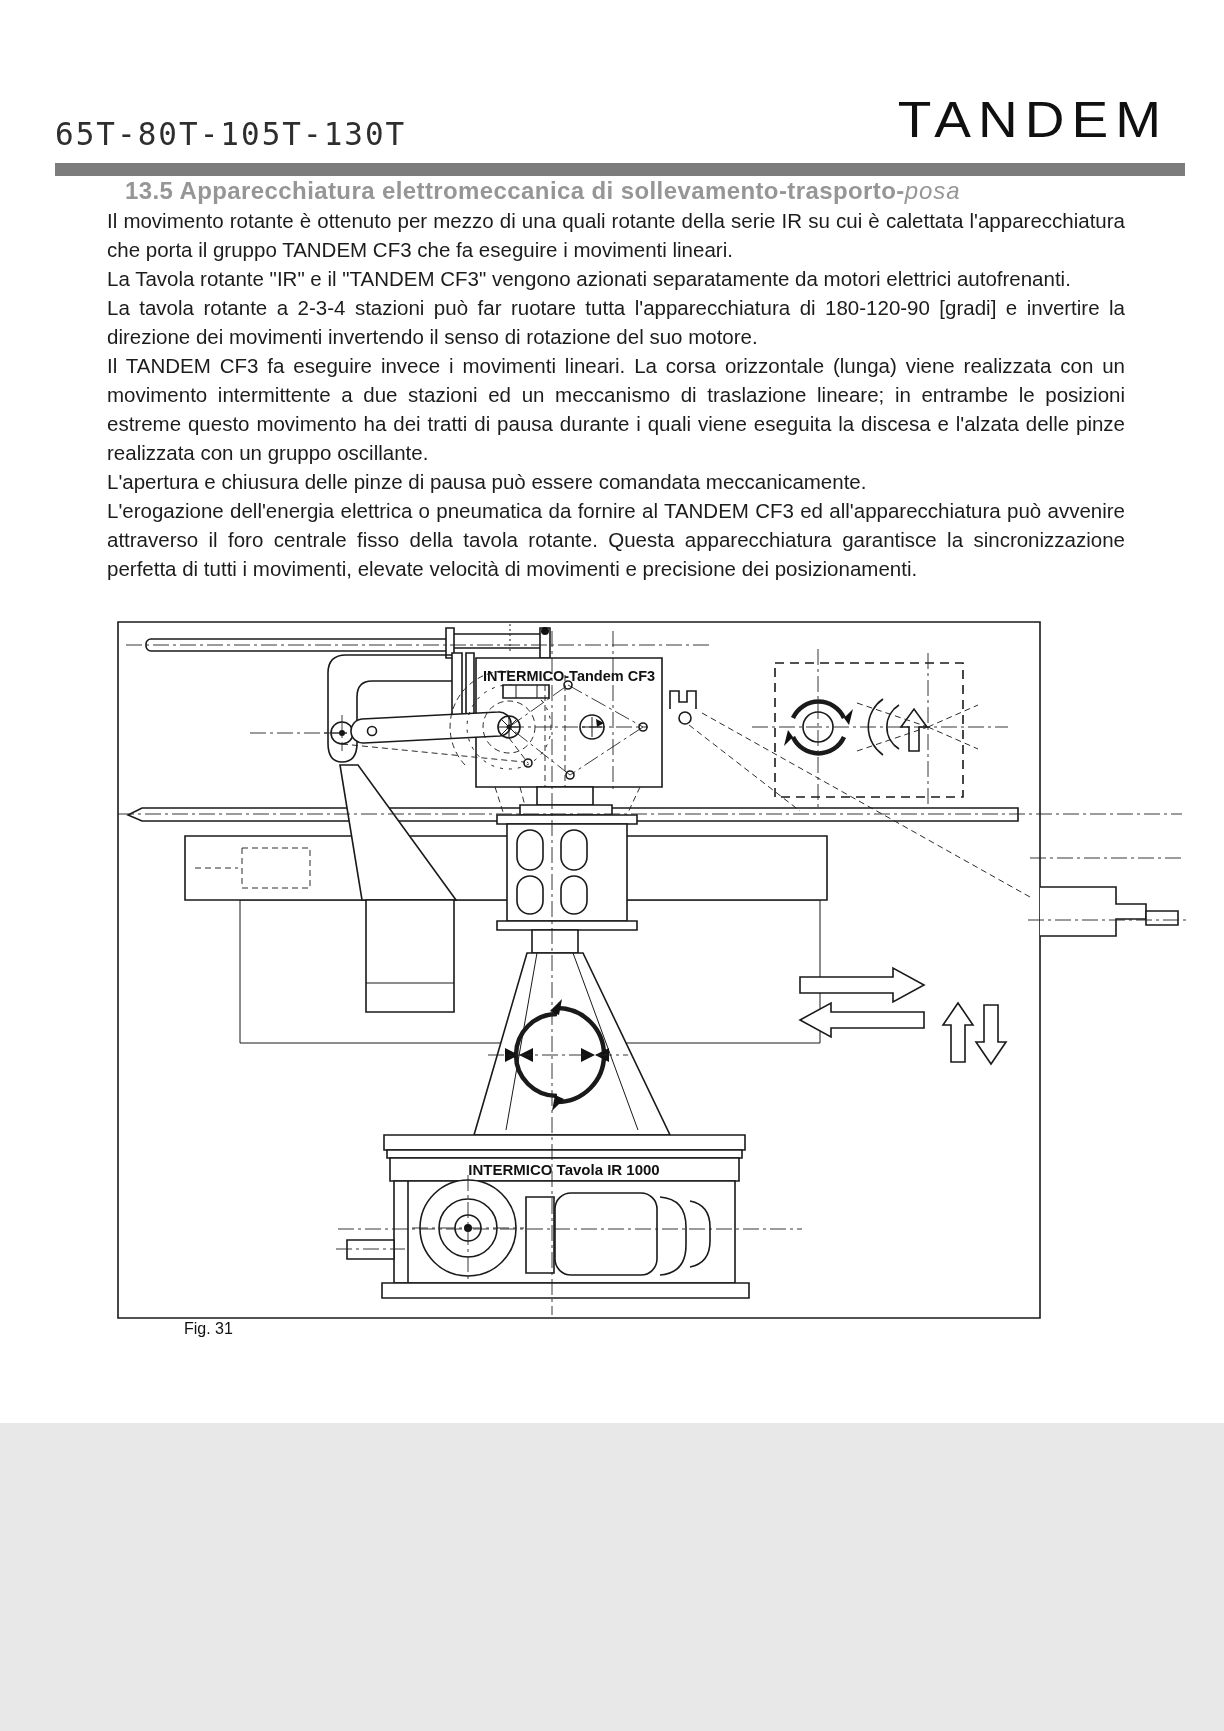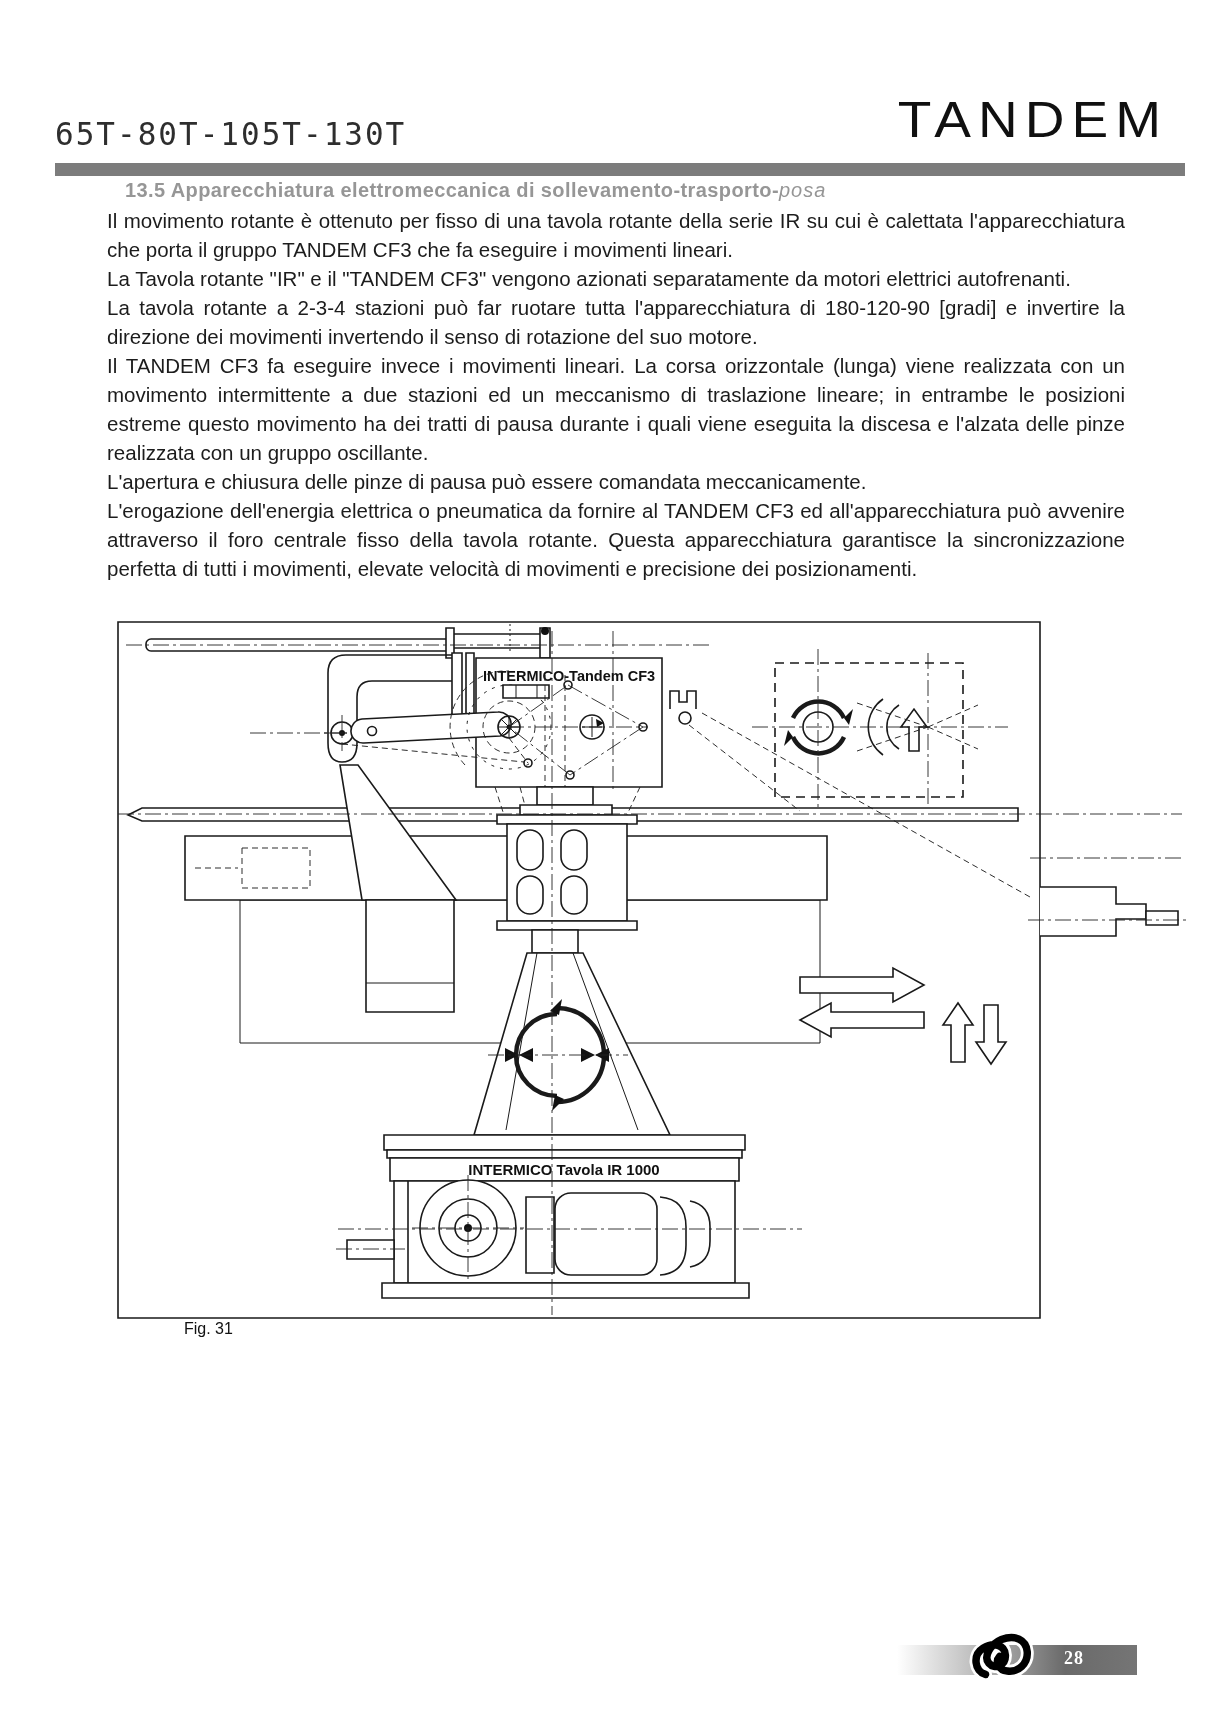--- a/index.html
+++ b/index.html
@@ -1,27 +1,27 @@
 <!DOCTYPE html>
 <html><head>
 <meta charset="utf-8">
 <style>
   html,body{margin:0;padding:0;background:#e8e8e8;}
-  .page{position:relative;width:1224px;height:1731px;background:#ffffff;
+  .page{position:relative;width:1224px;height:1423px;background:#ffffff;
         font-family:"Liberation Sans",sans-serif;color:#1c1c1c;overflow:hidden;}
   
   .models{position:absolute;left:55px;top:116px;font-family:"DejaVu Sans Mono",monospace;
           font-size:31px;letter-spacing:2px;color:#2e2e2e;transform:scaleY(1.02);}
   .brand{position:absolute;right:56px;top:90px;font-size:55px;letter-spacing:7px;
          font-weight:400;color:#101010;transform:scaleY(0.92);transform-origin:top right;}
   .header-bar{position:absolute;left:55px;top:163px;width:1130px;height:13px;background:#7c7c7c;}
   
   .textblock{position:absolute;left:107px;top:176px;width:1018px;
              font-size:20.5px;line-height:29px;text-align:justify;}
-  .section-heading{margin:0 0 1px 18px;font-size:20px;color:#969696;font-weight:bold;
+  .section-heading{margin:0 0 1px 18px;font-size:24px;color:#969696;font-weight:bold;
                    letter-spacing:0.4px;text-align:left;}
   .section-heading em{font-weight:normal;font-style:italic;letter-spacing:1px;}
   .textblock p{margin:0;}
   
   .figure-svg{position:absolute;left:100px;top:615px;width:1100px;height:745px;}
   .fig-caption{position:absolute;left:184px;top:1320px;font-size:16px;color:#111;}
   
   .footer-bar{position:absolute;left:897px;top:1645px;width:240px;height:30px;
       background:linear-gradient(90deg,#ffffff 0%,#e2e2e2 14%,#b2b2b2 38%,#6a6a6a 70%,#757575 100%);}
   .footer-logo{position:absolute;left:966px;top:1626px;width:88px;height:62px;}
@@ -41,21 +41,21 @@
 <body>
 
 <div class="page">
 
   <div class="models">65T-80T-105T-130T</div>
   <div class="brand">TANDEM</div>
   <div class="header-bar"></div>
 
   <div class="textblock">
     <h2 class="section-heading"><span>13.5 Apparecchiatura elettromeccanica di sollevamento-trasporto-</span><em>posa</em></h2>
-    <p>Il movimento rotante è ottenuto per fisso di una tavola rotante della serie IR su cui è calettata l'apparecchiatura che porta il gruppo TANDEM CF3 che fa eseguire i movimenti lineari.</p>
+    <p>Il movimento rotante è ottenuto per mezzo di una quali rotante della serie IR su cui è calettata l'apparecchiatura che porta il gruppo TANDEM CF3 che fa eseguire i movimenti lineari.</p>
     <p>La Tavola rotante "IR" e il "TANDEM CF3" vengono azionati separatamente da motori elettrici autofrenanti.</p>
     <p>La tavola rotante a 2-3-4 stazioni può far ruotare tutta l'apparecchiatura di 180-120-90 [gradi] e invertire la direzione dei movimenti invertendo il senso di rotazione del suo motore.</p>
     <p>Il TANDEM CF3  fa eseguire invece i movimenti lineari. La corsa orizzontale (lunga) viene realizzata con un movimento intermittente a due stazioni ed un meccanismo di traslazione lineare; in entrambe le posizioni estreme questo movimento ha dei tratti di pausa durante i quali viene eseguita la discesa e l'alzata delle pinze realizzata con un gruppo oscillante.</p>
     <p>L'apertura e chiusura delle pinze di pausa può essere comandata meccanicamente.</p>
     <p>L'erogazione dell'energia elettrica o pneumatica da fornire al TANDEM CF3 ed all'apparecchiatura può avvenire attraverso il foro centrale fisso della tavola rotante. Questa apparecchiatura garantisce la sincronizzazione perfetta di tutti i movimenti, elevate velocità di movimenti e precisione dei posizionamenti.</p>
   </div>
 
   <svg class="figure-svg draw" viewBox="0 0 1100 745">
 
     <rect x="18" y="7" width="922" height="696" class="ln" stroke-width="1.3"></rect>

